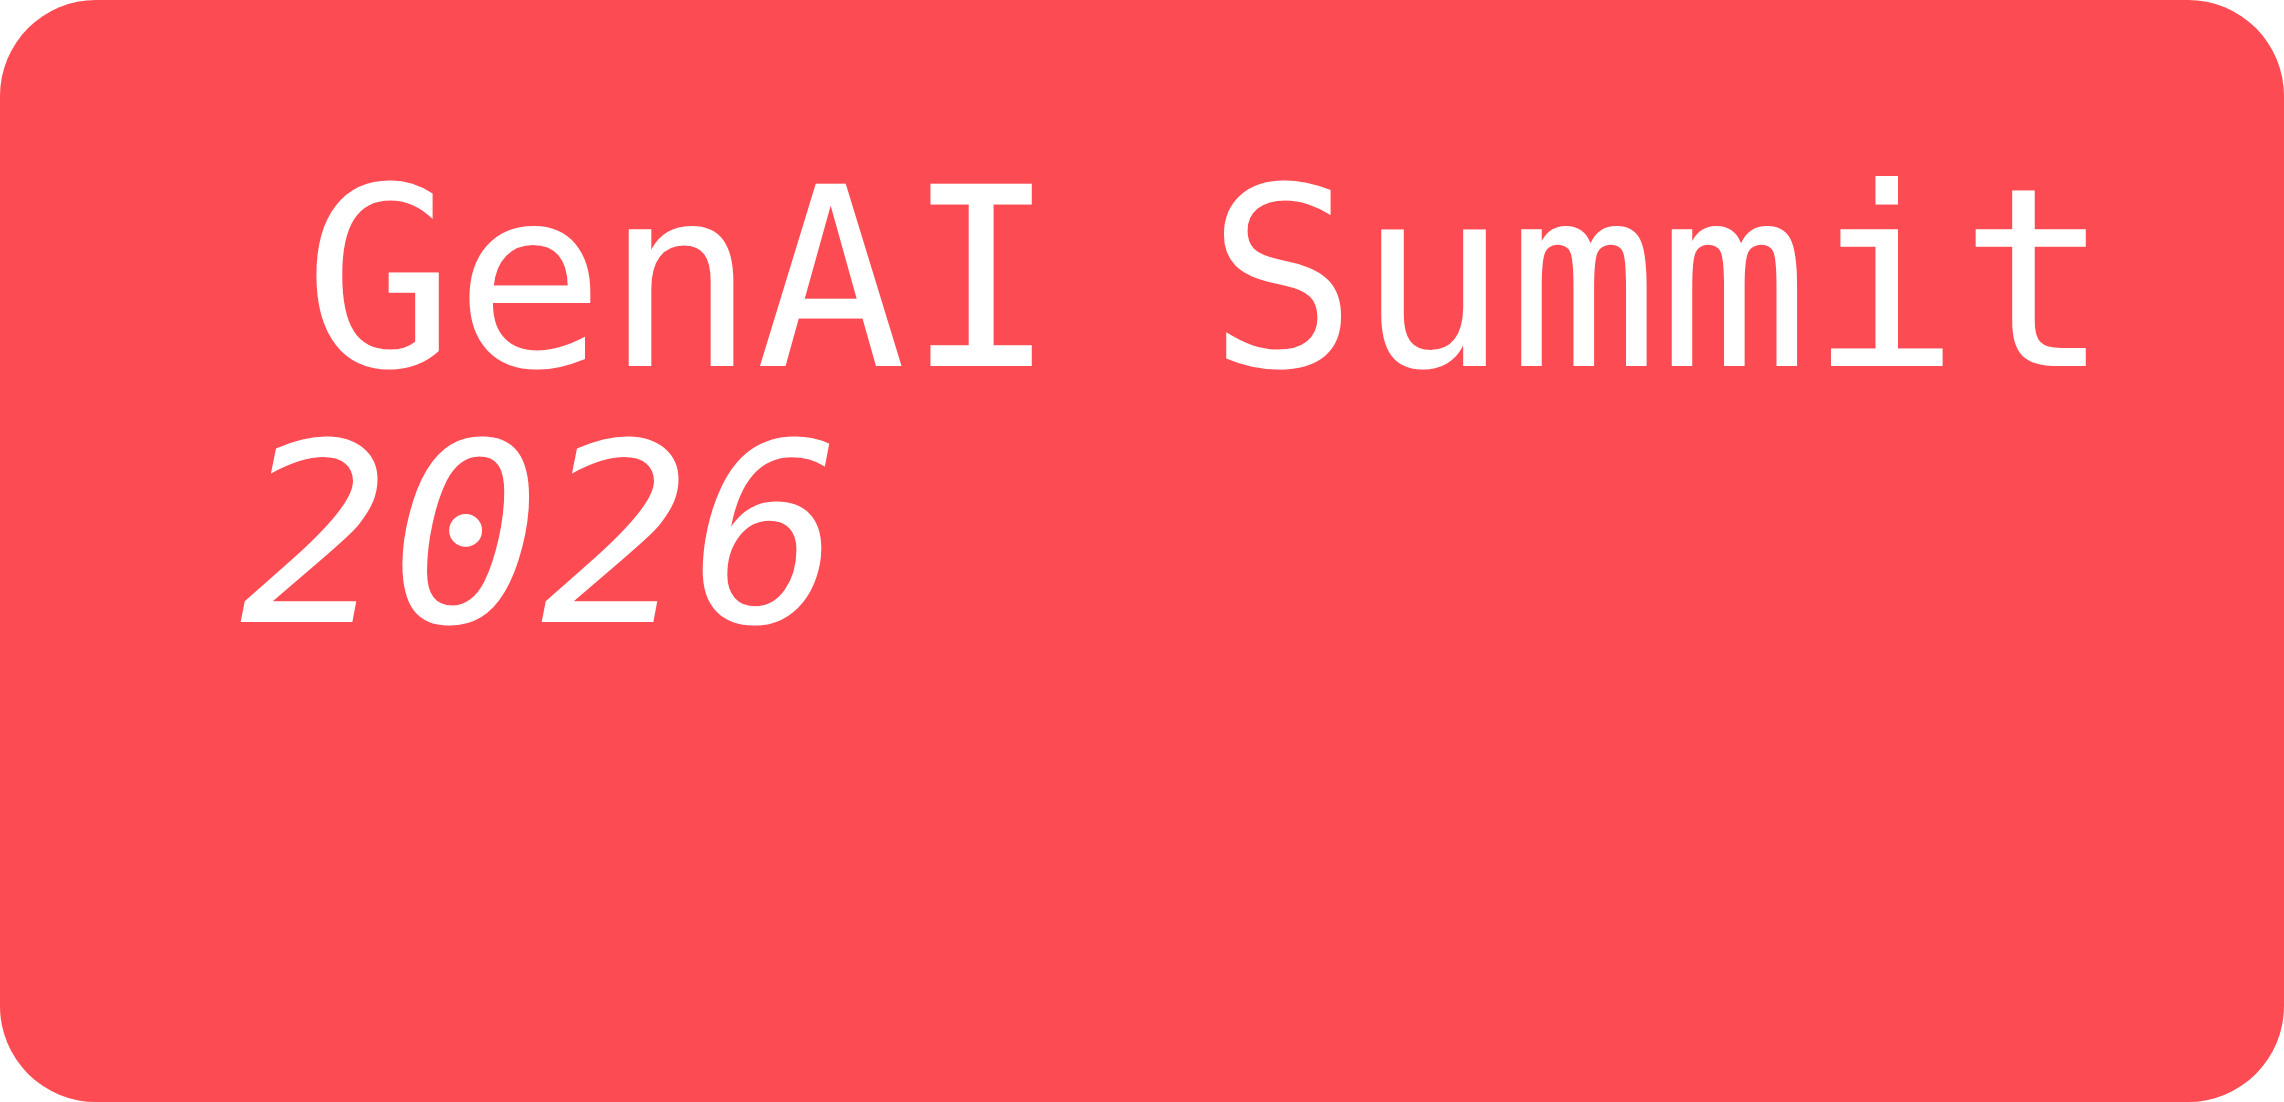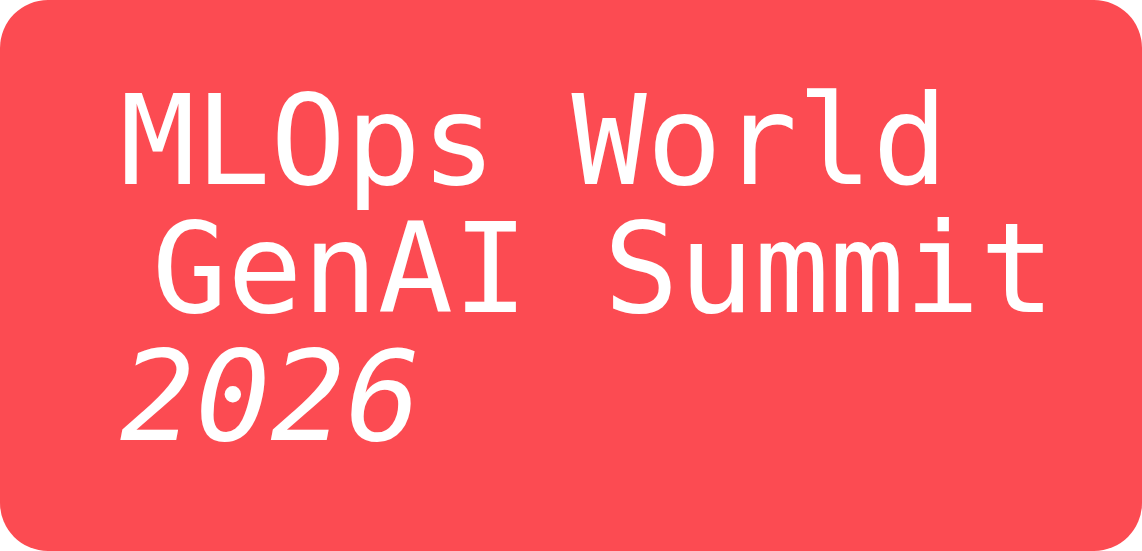--- a/index.html
+++ b/index.html
@@ -46,21 +46,20 @@
 </style>
 </head>
 <body>
 
 <div id="canvas">
 
   <div id="banner-card" style="background: rgb(252, 75, 82); border-radius: 48px;">
 
     <div id="title-block">
 
-      <div class="title-line" style="color: rgb(255, 255, 255);">MLOps World</div>
 
       <div class="title-line" style="color: rgb(255, 255, 255); margin-left: 32px;">GenAI Summit</div>
 
       <div class="title-line" style="color: rgb(255, 255, 255); font-style: italic;">2026</div>
 
     </div>
   </div>
 </div>
 
 </body></html>

